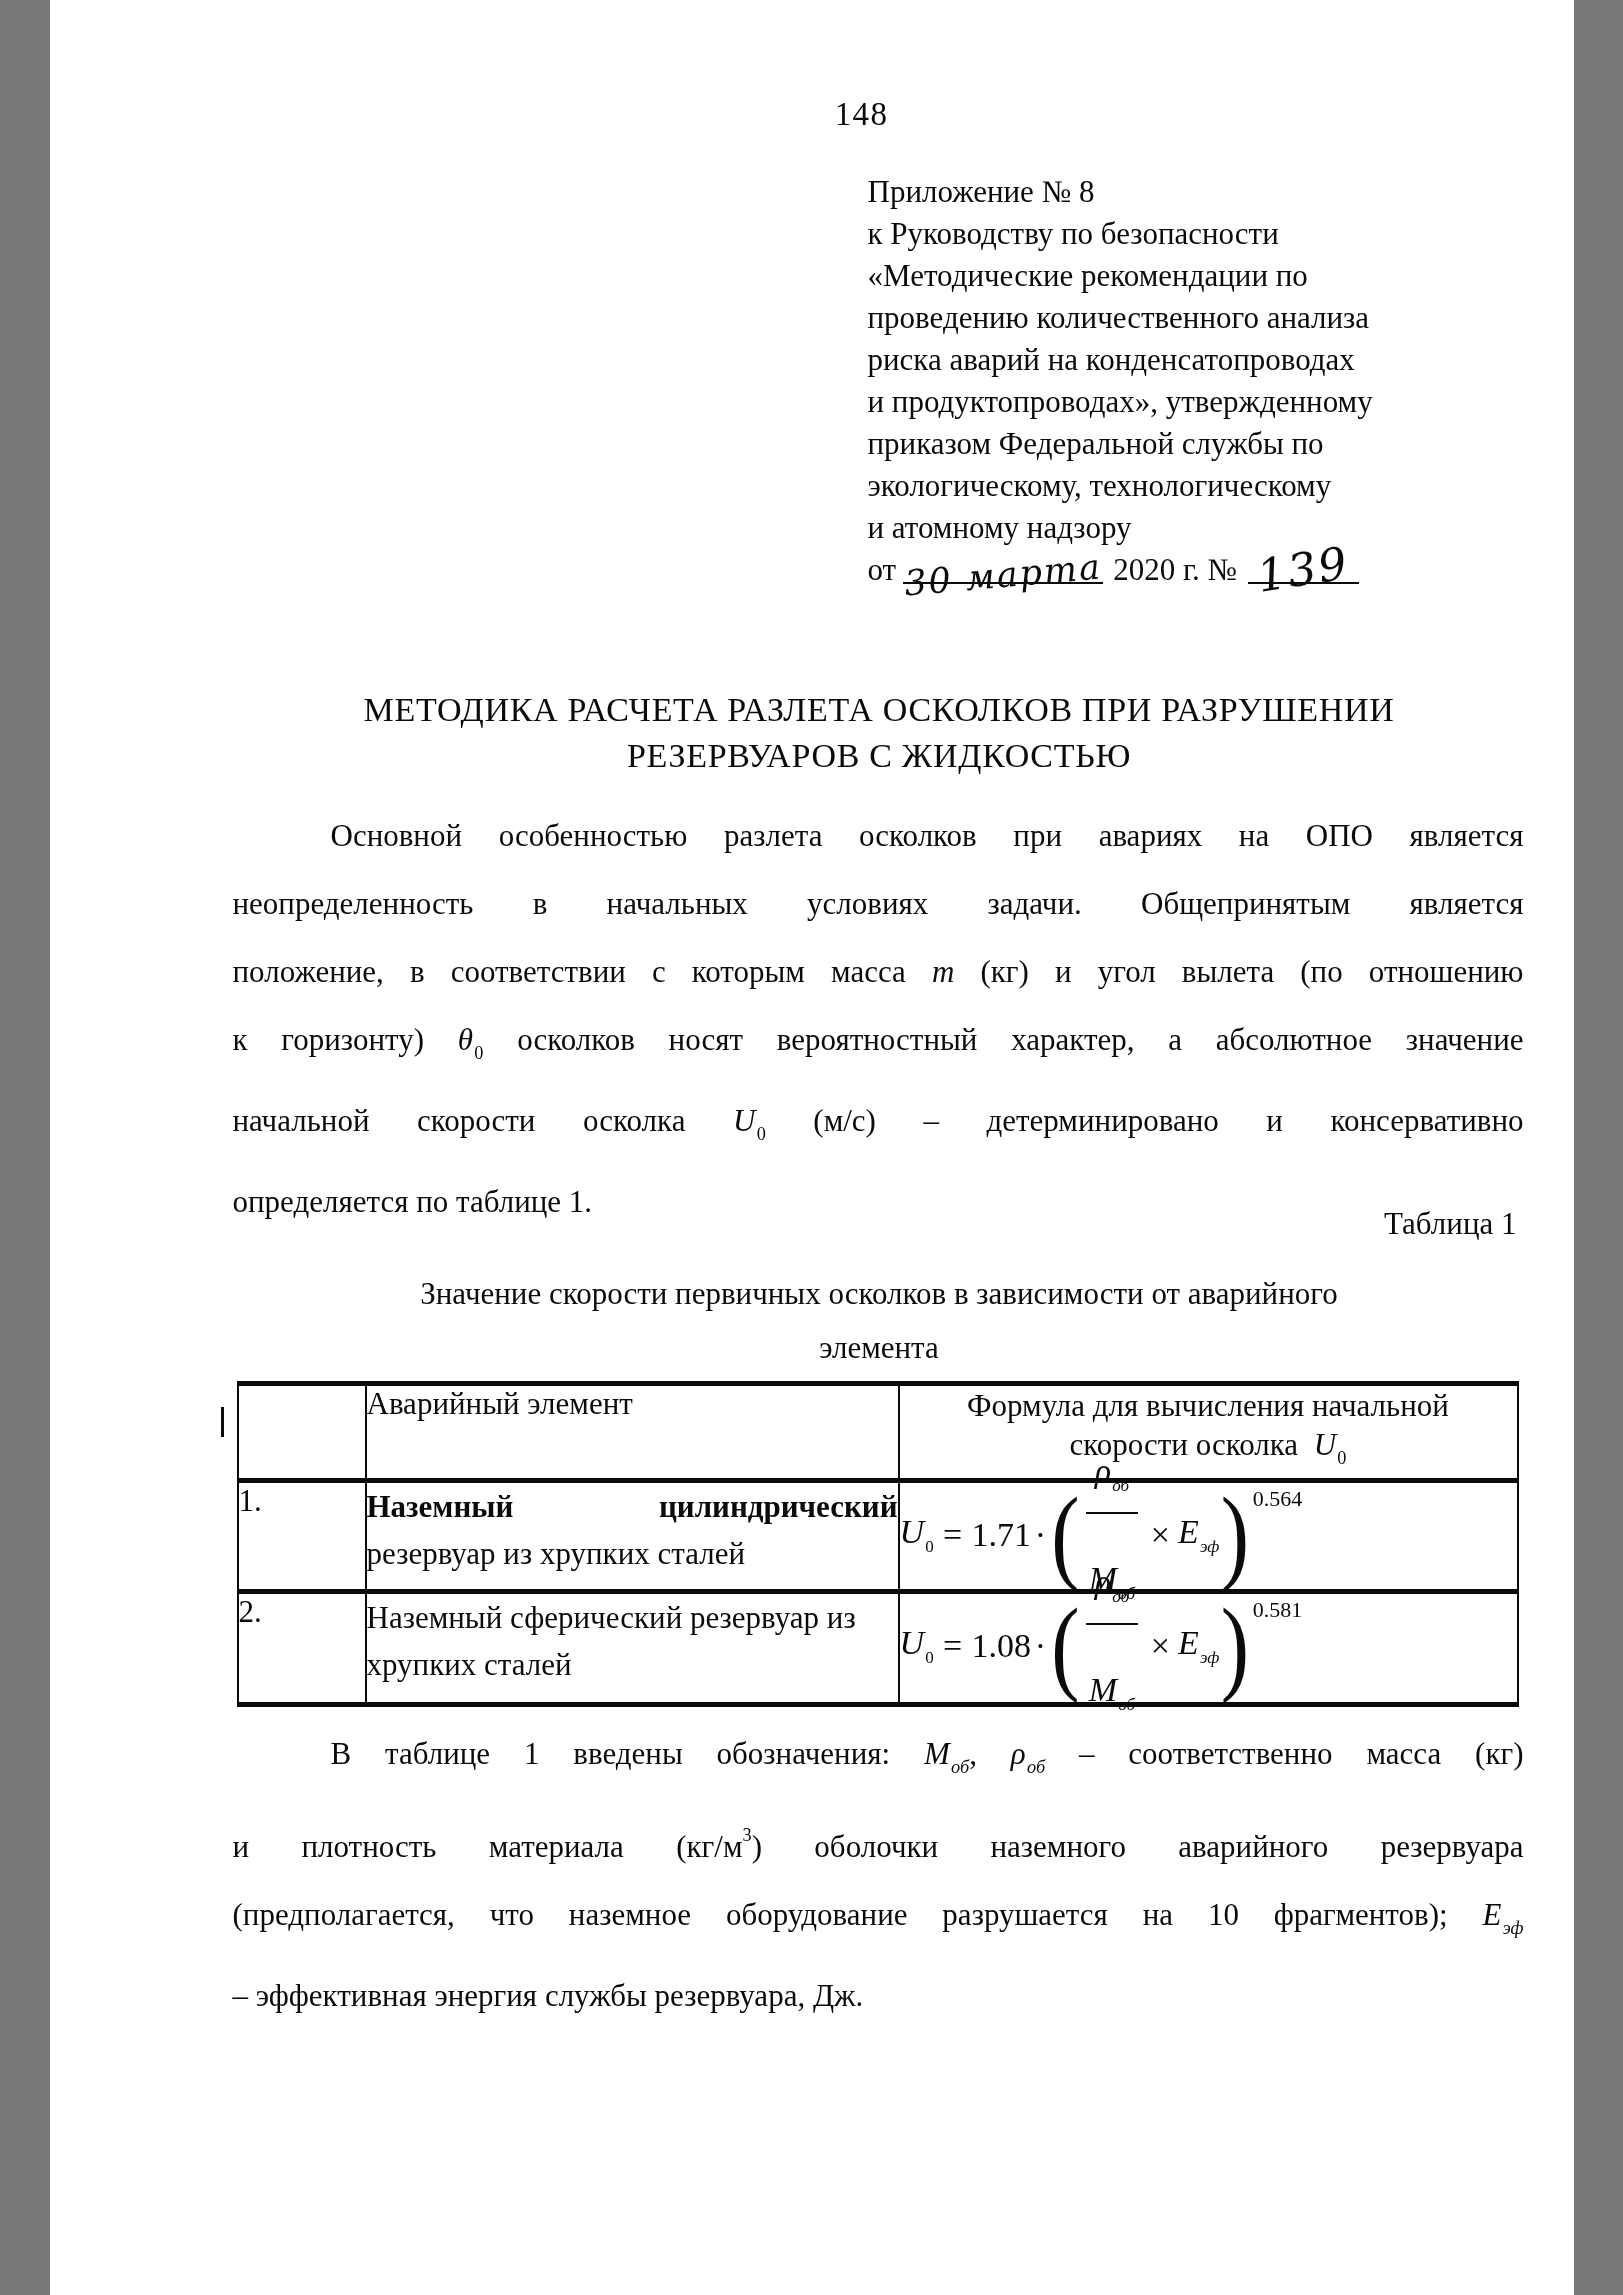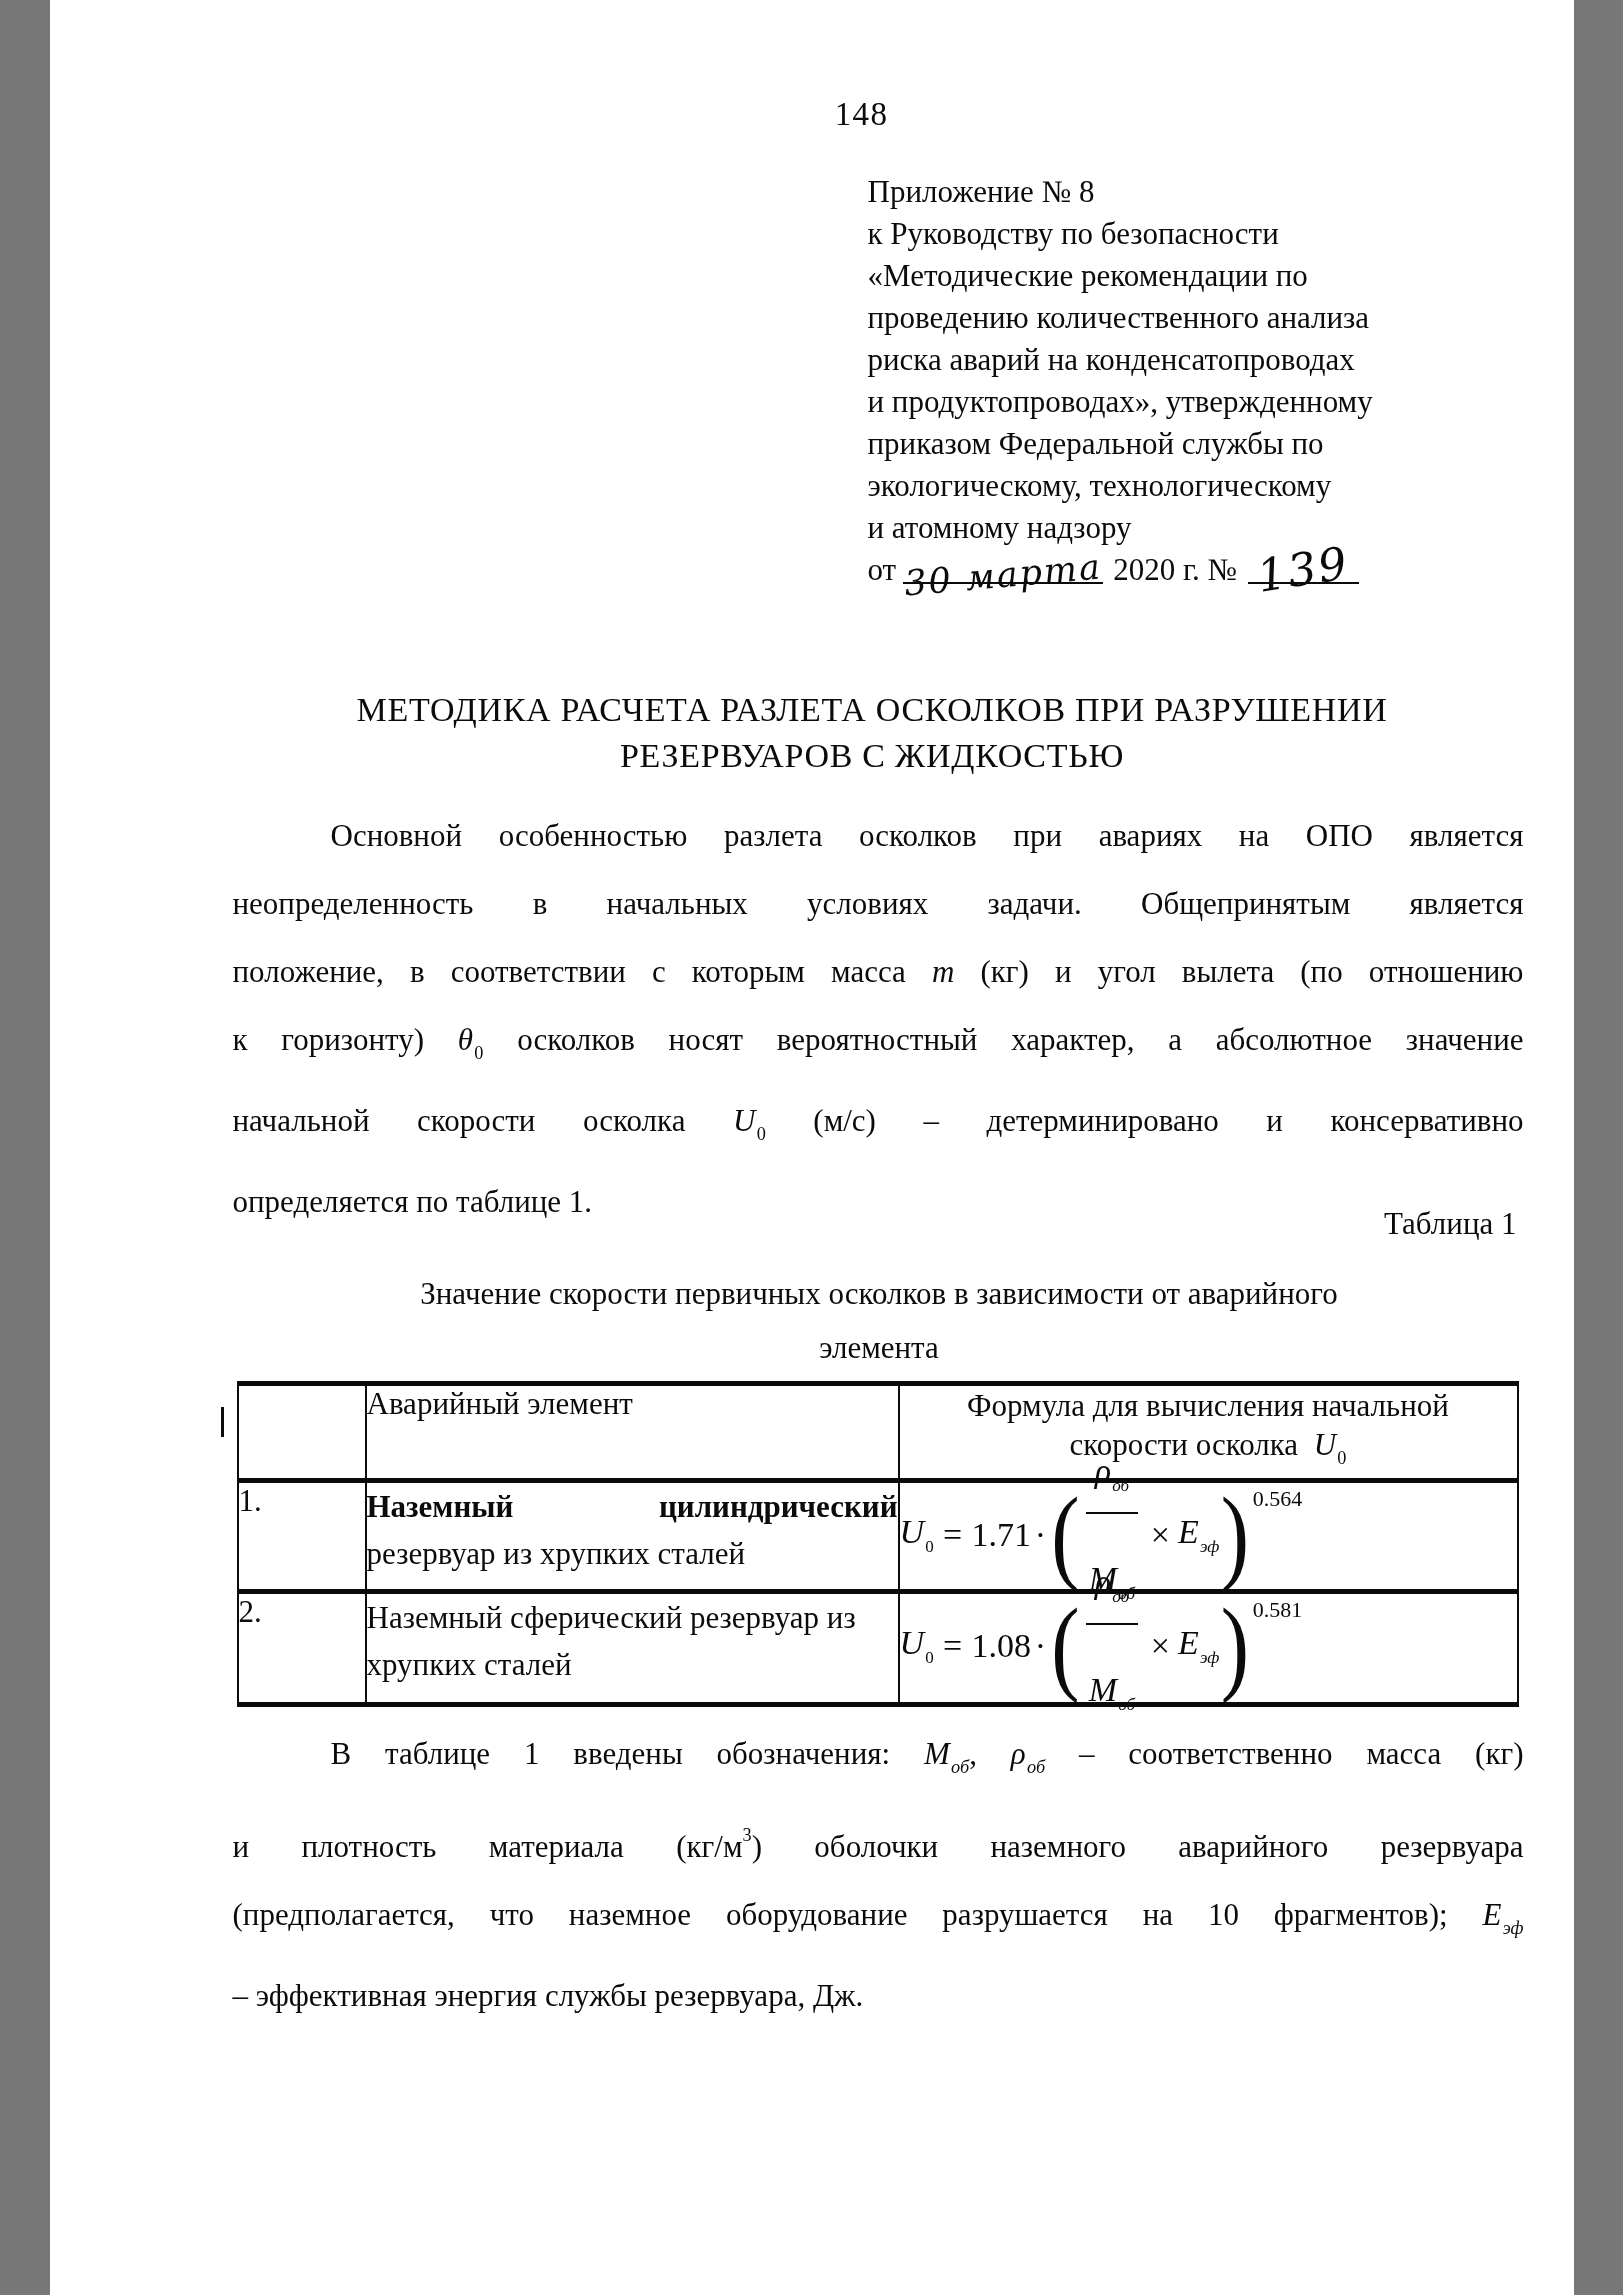--- a/index.html
+++ b/index.html
@@ -33,21 +33,21 @@
   .blank.b2 { width: 111px; margin-left: 10.5px; }
   .hand {
     position: absolute; white-space: nowrap;
     font-family: "DejaVu Serif", serif; font-style: italic;
     letter-spacing: 2px;
   }
   .hand.h1 { left: 1.3px; bottom: -14.4px; font-size: 35px; transform: rotate(-5deg); }
   .hand.h2 { left: 9.2px; bottom: -9.2px; font-size: 45px; transform: rotate(-9deg); }
 
   .doc-title {
-    position: absolute; left: 176px; top: 687px; width: 1293px;
+    position: absolute; left: 183px; top: 687px; width: 1293px;
     text-align: center; font-size: 34px; line-height: 46px;
     letter-spacing: 0.7px;
   }
 
   .para { position: absolute; left: 183px; width: 1291px; font-size: 31px; }
   .para .line {
     line-height: 68px;
     text-align: justify; text-align-last: justify;
   }
   .para .line.last { text-align-last: left; }

